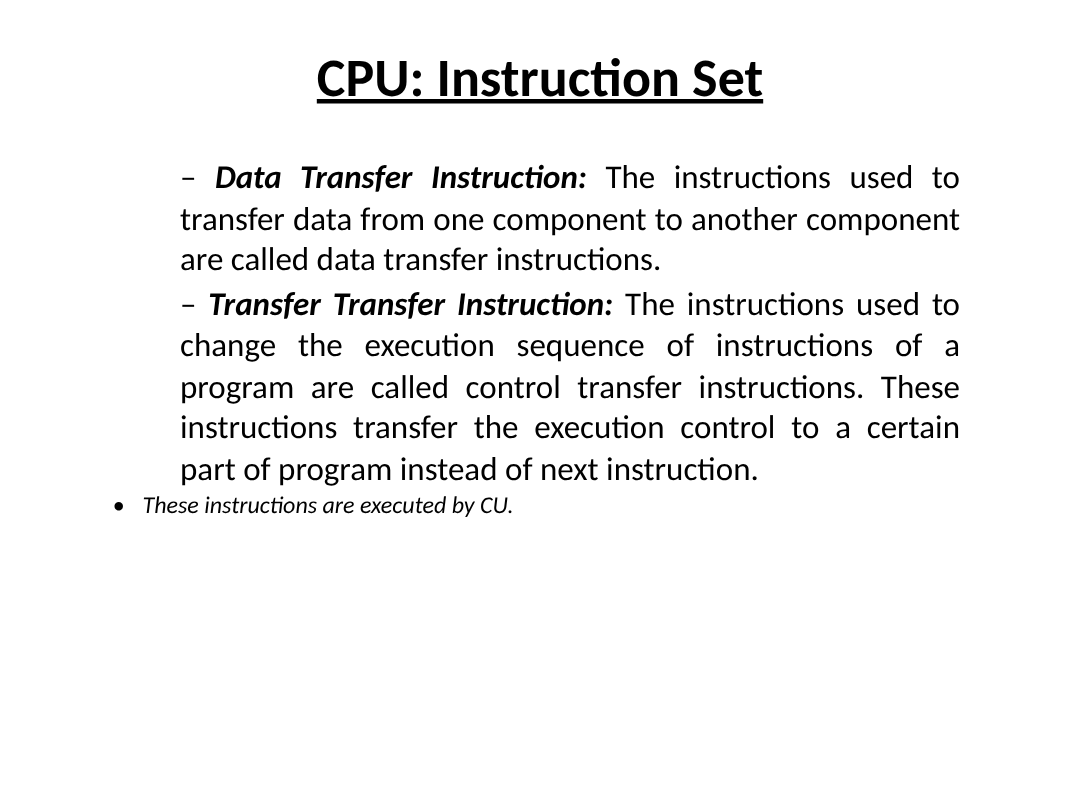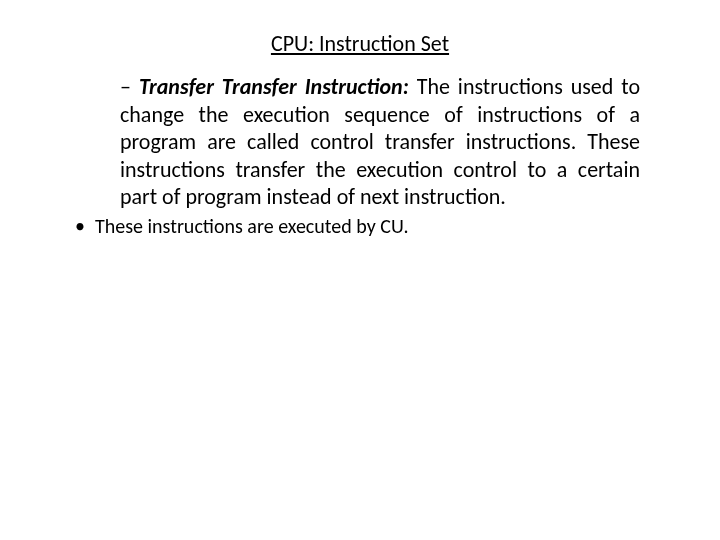--- a/index.html
+++ b/index.html
@@ -6,58 +6,62 @@
     body {
       width: 720px;
       height: 540px;
       font-family: Calibri, Arial, sans-serif;
       background: #ffffff;
       color: #000000;
       padding: 30px 50px 30px 50px;
     }
     .title {
       text-align: center;
-      font-size: 22px;
-      font-weight: normal;
+      font-size: 36px;
+      font-weight: bold;
       text-decoration: underline;
-      margin-bottom: 16px;
+      margin-bottom: 30px;
     }
     .sub-list {
       padding-left: 70px;
       padding-right: 30px;
     }
     .sub-item {
       font-size: 22px;
       line-height: 1.25;
       text-align: justify;
       margin-bottom: 2px;
     }
     .dash {
       display: inline;
     }
     .sub-heading {
       font-weight: bold;
       font-style: italic;
     }
     .main-bullet {
-      font-size: 20px;
+      font-size: 16px;
       line-height: 1.3;
       padding-left: 25px;
+      font-style: italic;
     }
     .bullet-mark {
       display: inline-block;
       width: 20px;
     }
   </style>
 </head>
 <body>
 
 <div class="title">CPU: Instruction Set</div>
 
 <div class="sub-list">
   <div class="sub-item">
+    <span class="dash">– </span><span class="sub-heading">Data Transfer Instruction:</span><span> The instructions used to transfer data from one component to another component are called data transfer instructions.</span>
+  </div>
+  <div class="sub-item">
     <span class="dash">– </span><span class="sub-heading">Transfer Transfer Instruction:</span><span> The instructions used to change the execution sequence of instructions of a program are called control transfer instructions. These instructions transfer the execution control to a certain part of program instead of next instruction.</span>
   </div>
 </div>
 
 <div class="main-bullet">
   <span class="bullet-mark">•</span><span>These instructions are executed by CU.</span>
 </div>
 
 </body></html>

